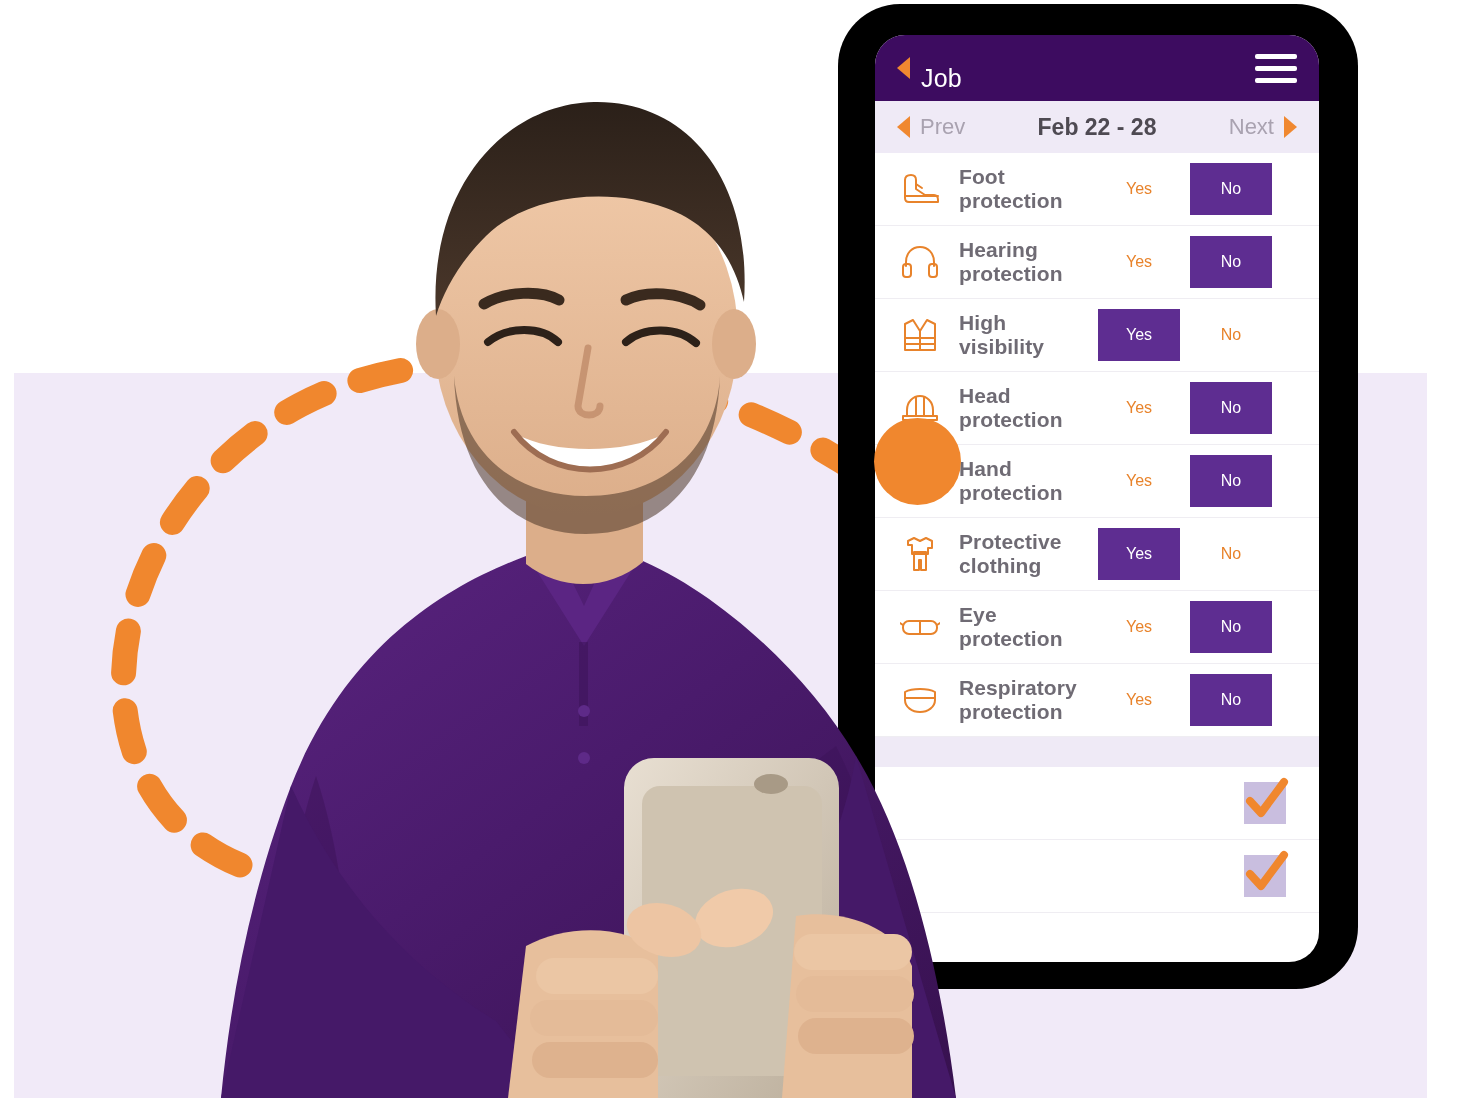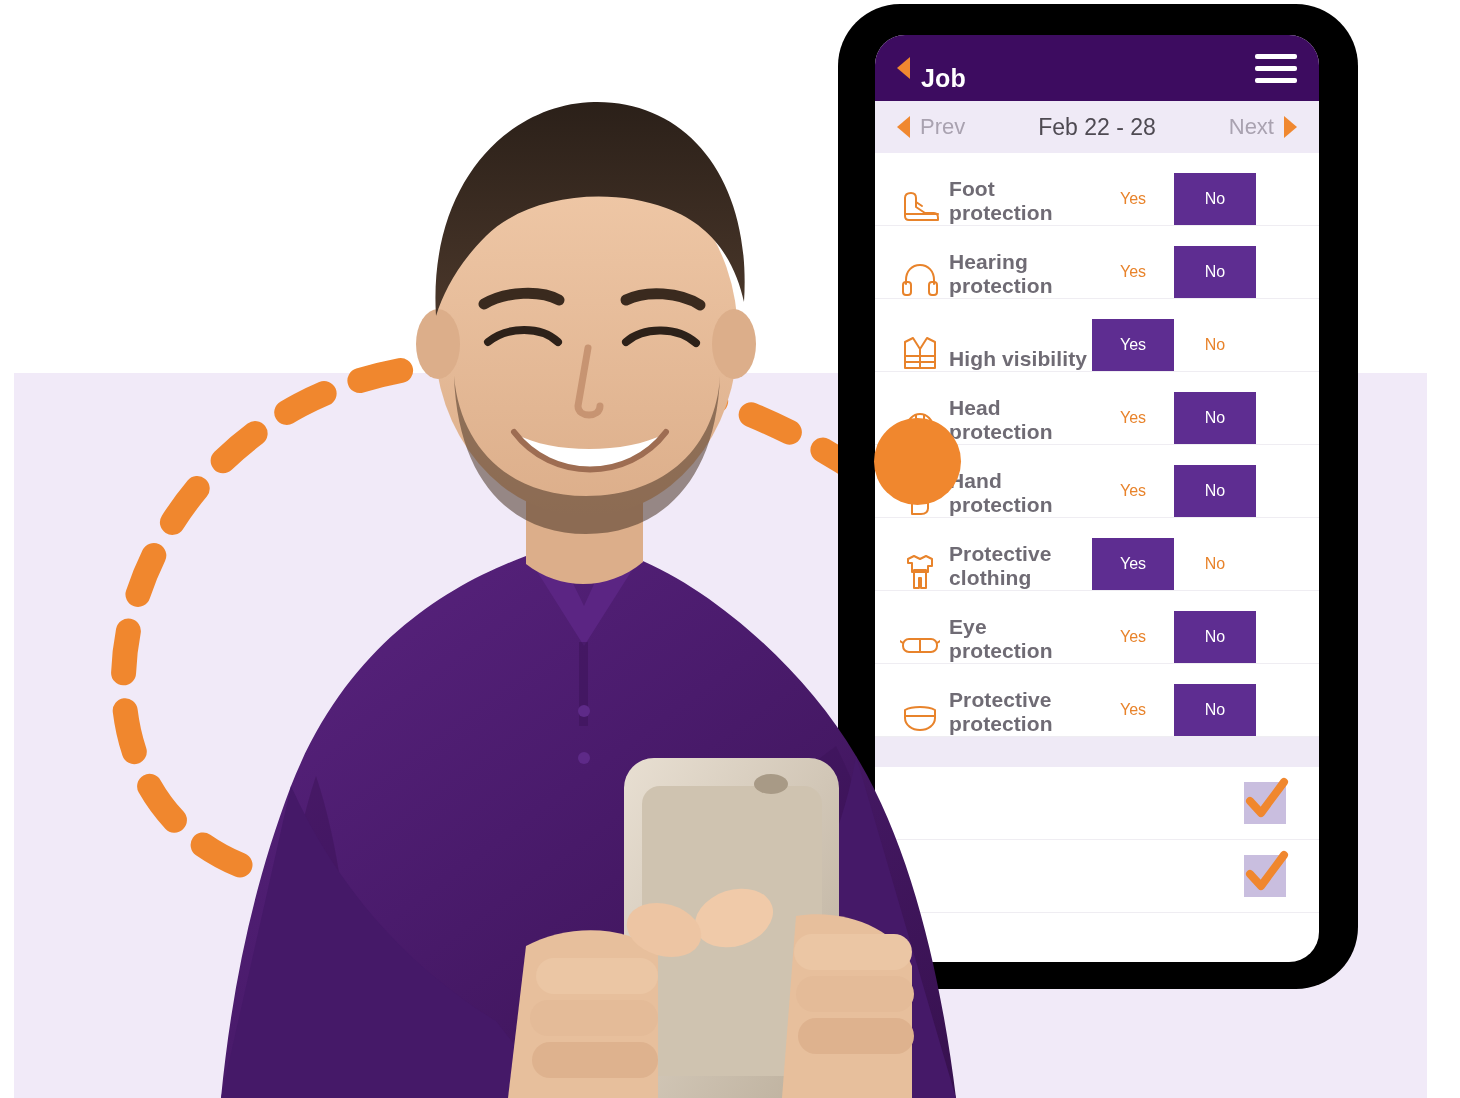--- a/index.html
+++ b/index.html
@@ -63,21 +63,21 @@
     border-top: 11px solid transparent;
     border-bottom: 11px solid transparent;
     border-right: 13px solid #F08830;
   }
   .tri-right {
     width: 0; height: 0;
     border-top: 11px solid transparent;
     border-bottom: 11px solid transparent;
     border-left: 13px solid #F08830;
   }
-  .hdr-back-label { color: #fff; font-size: 25px; font-weight: 700; letter-spacing: .2px; margin-top: 20px; }
+  .hdr-back-label { color: #fff; font-size: 25px; font-weight: 400; letter-spacing: .2px; margin-top: 20px; }
   .hdr-title {
     position: absolute; left: 0; right: 0; text-align: center;
     color: #F0872E; font-size: 24px; font-weight: 700; letter-spacing: .6px;
     pointer-events: none;
   }
   .hdr-menu {
     margin-left: auto; display: flex; flex-direction: column; gap: 7px;
     width: 42px; cursor: pointer; z-index: 2;
   }
   .hdr-menu span { display: block; height: 5px; background: #fff; border-radius: 2px; }
@@ -88,31 +88,32 @@
     display: flex; align-items: center; padding: 8px 22px;
     position: relative;
   }
   .date-prev, .date-next {
     display: flex; align-items: center; gap: 10px; cursor: pointer;
   }
   .date-next { margin-left: auto; align-items: center; }
   .date-side-label { color: #A9A2B0; font-size: 22px; }
   .date-center {
     position: absolute; left: 0; right: 0; text-align: center;
-    color: #4E4A52; font-size: 23px; font-weight: 400; pointer-events: none;
+    color: #4E4A52; font-size: 23px; font-weight: 700; pointer-events: none;
   }
 
   
   .ppe-list { background: #fff; }
   .ppe-row {
     height: 73px;
-    display: flex; align-items: flex-end;
-    padding: 0 16px 0 16px;
+    display: flex; align-items: center;
+    padding: 0 0 0 16px;
     border-bottom: 1px solid #EFEDF2;
     position: relative;
+    gap: 10px;
   }
   .row-icon { width: 58px; flex: 0 0 58px; display: flex; align-items: center; justify-content: center; }
   .row-icon svg { display: block; }
   .row-label {
     flex: 1; color: #6F6B74; font-size: 21px; font-weight: 600; letter-spacing: .1px;
   }
   .opt {
     width: 82px; flex: 0 0 82px; height: 52px;
     display: flex; align-items: center; justify-content: center;
     font-size: 16px; font-weight: 500; cursor: pointer;
@@ -355,21 +356,21 @@
         <span class="opt on no-cell">No</span>
       </div>
 
       <div class="ppe-row">
         <span class="row-icon">
           <svg width="40" height="36" viewBox="0 0 40 36" fill="none" stroke="#E8832B" stroke-width="2" stroke-linecap="round" stroke-linejoin="round">
             <path d="M5 10 C12 6 28 6 35 10 v8 c0 7-7 12-15 12 S5 25 5 18 z"></path>
             <path d="M5 16 h30"></path>
           </svg>
         </span>
-        <span class="row-label">Protective protection</span>
+        <span class="row-label">Respiratory protection</span>
         <span class="opt off">Yes</span>
         <span class="opt on no-cell">No</span>
       </div>
 
       <div class="section-gap"></div>
 
       <div class="check-row">
         <span class="check-spacer"></span>
         <span class="checkbox">
           <svg width="52" height="50" viewBox="0 0 52 50">

